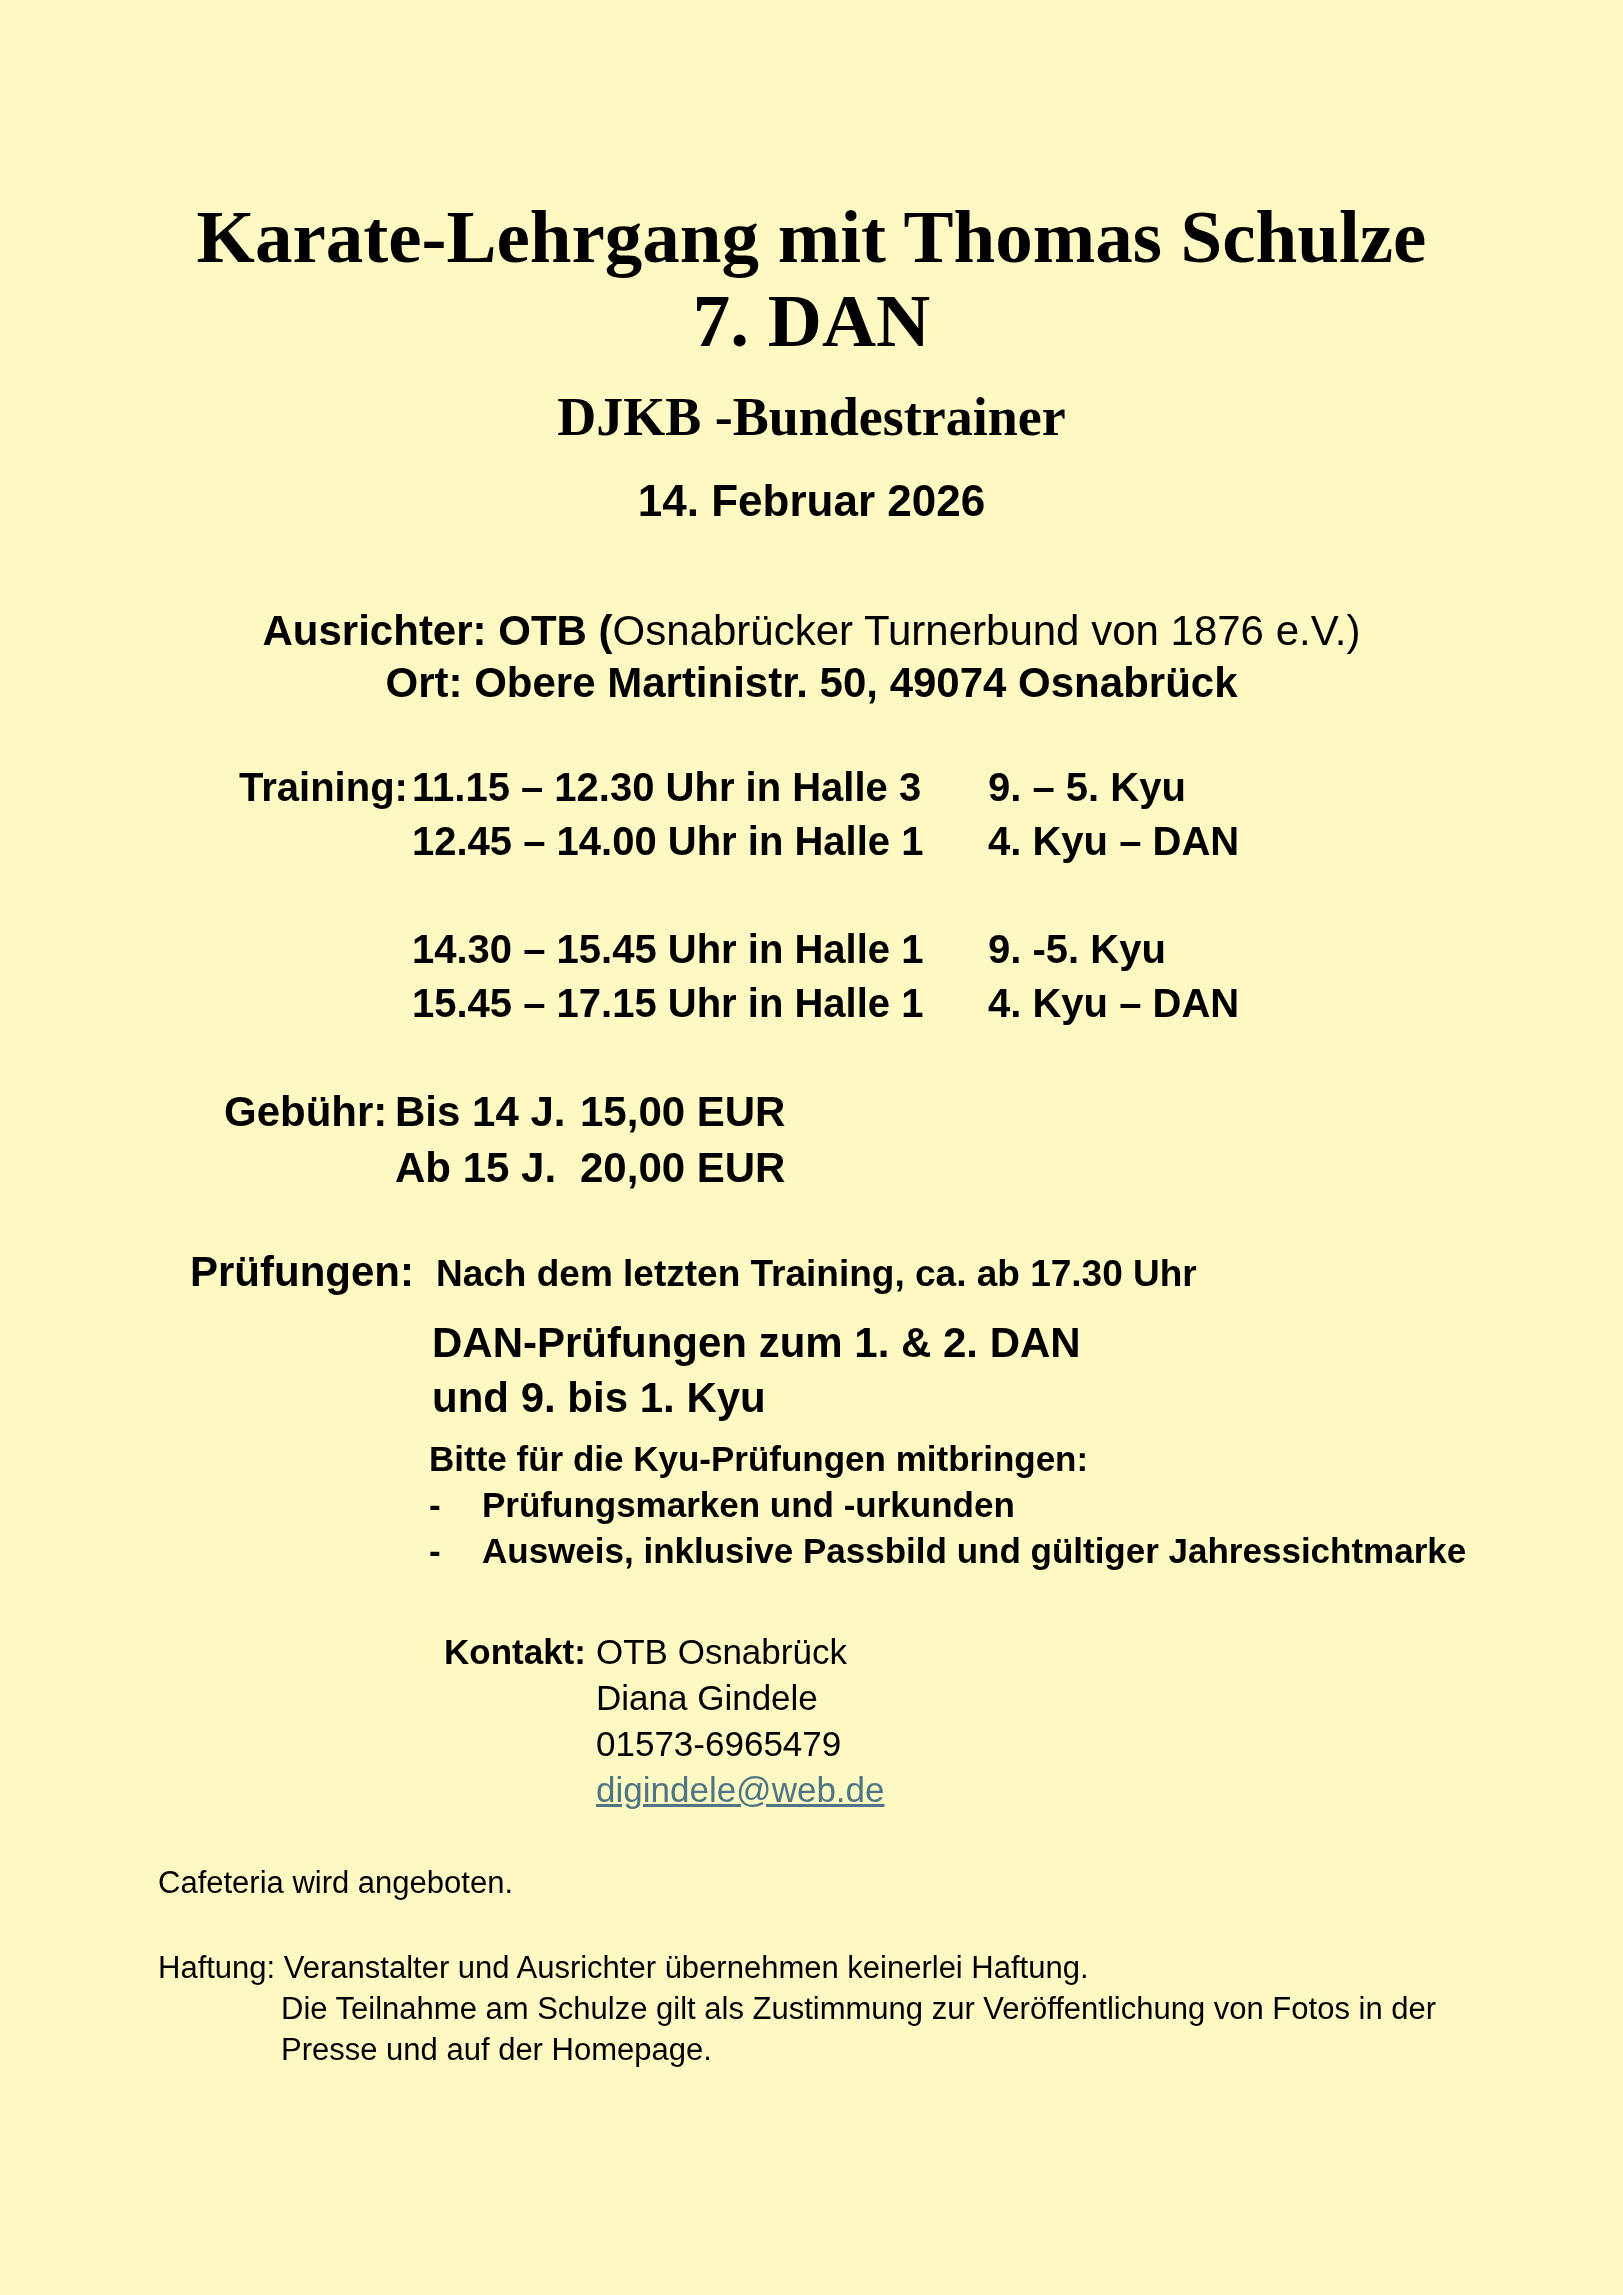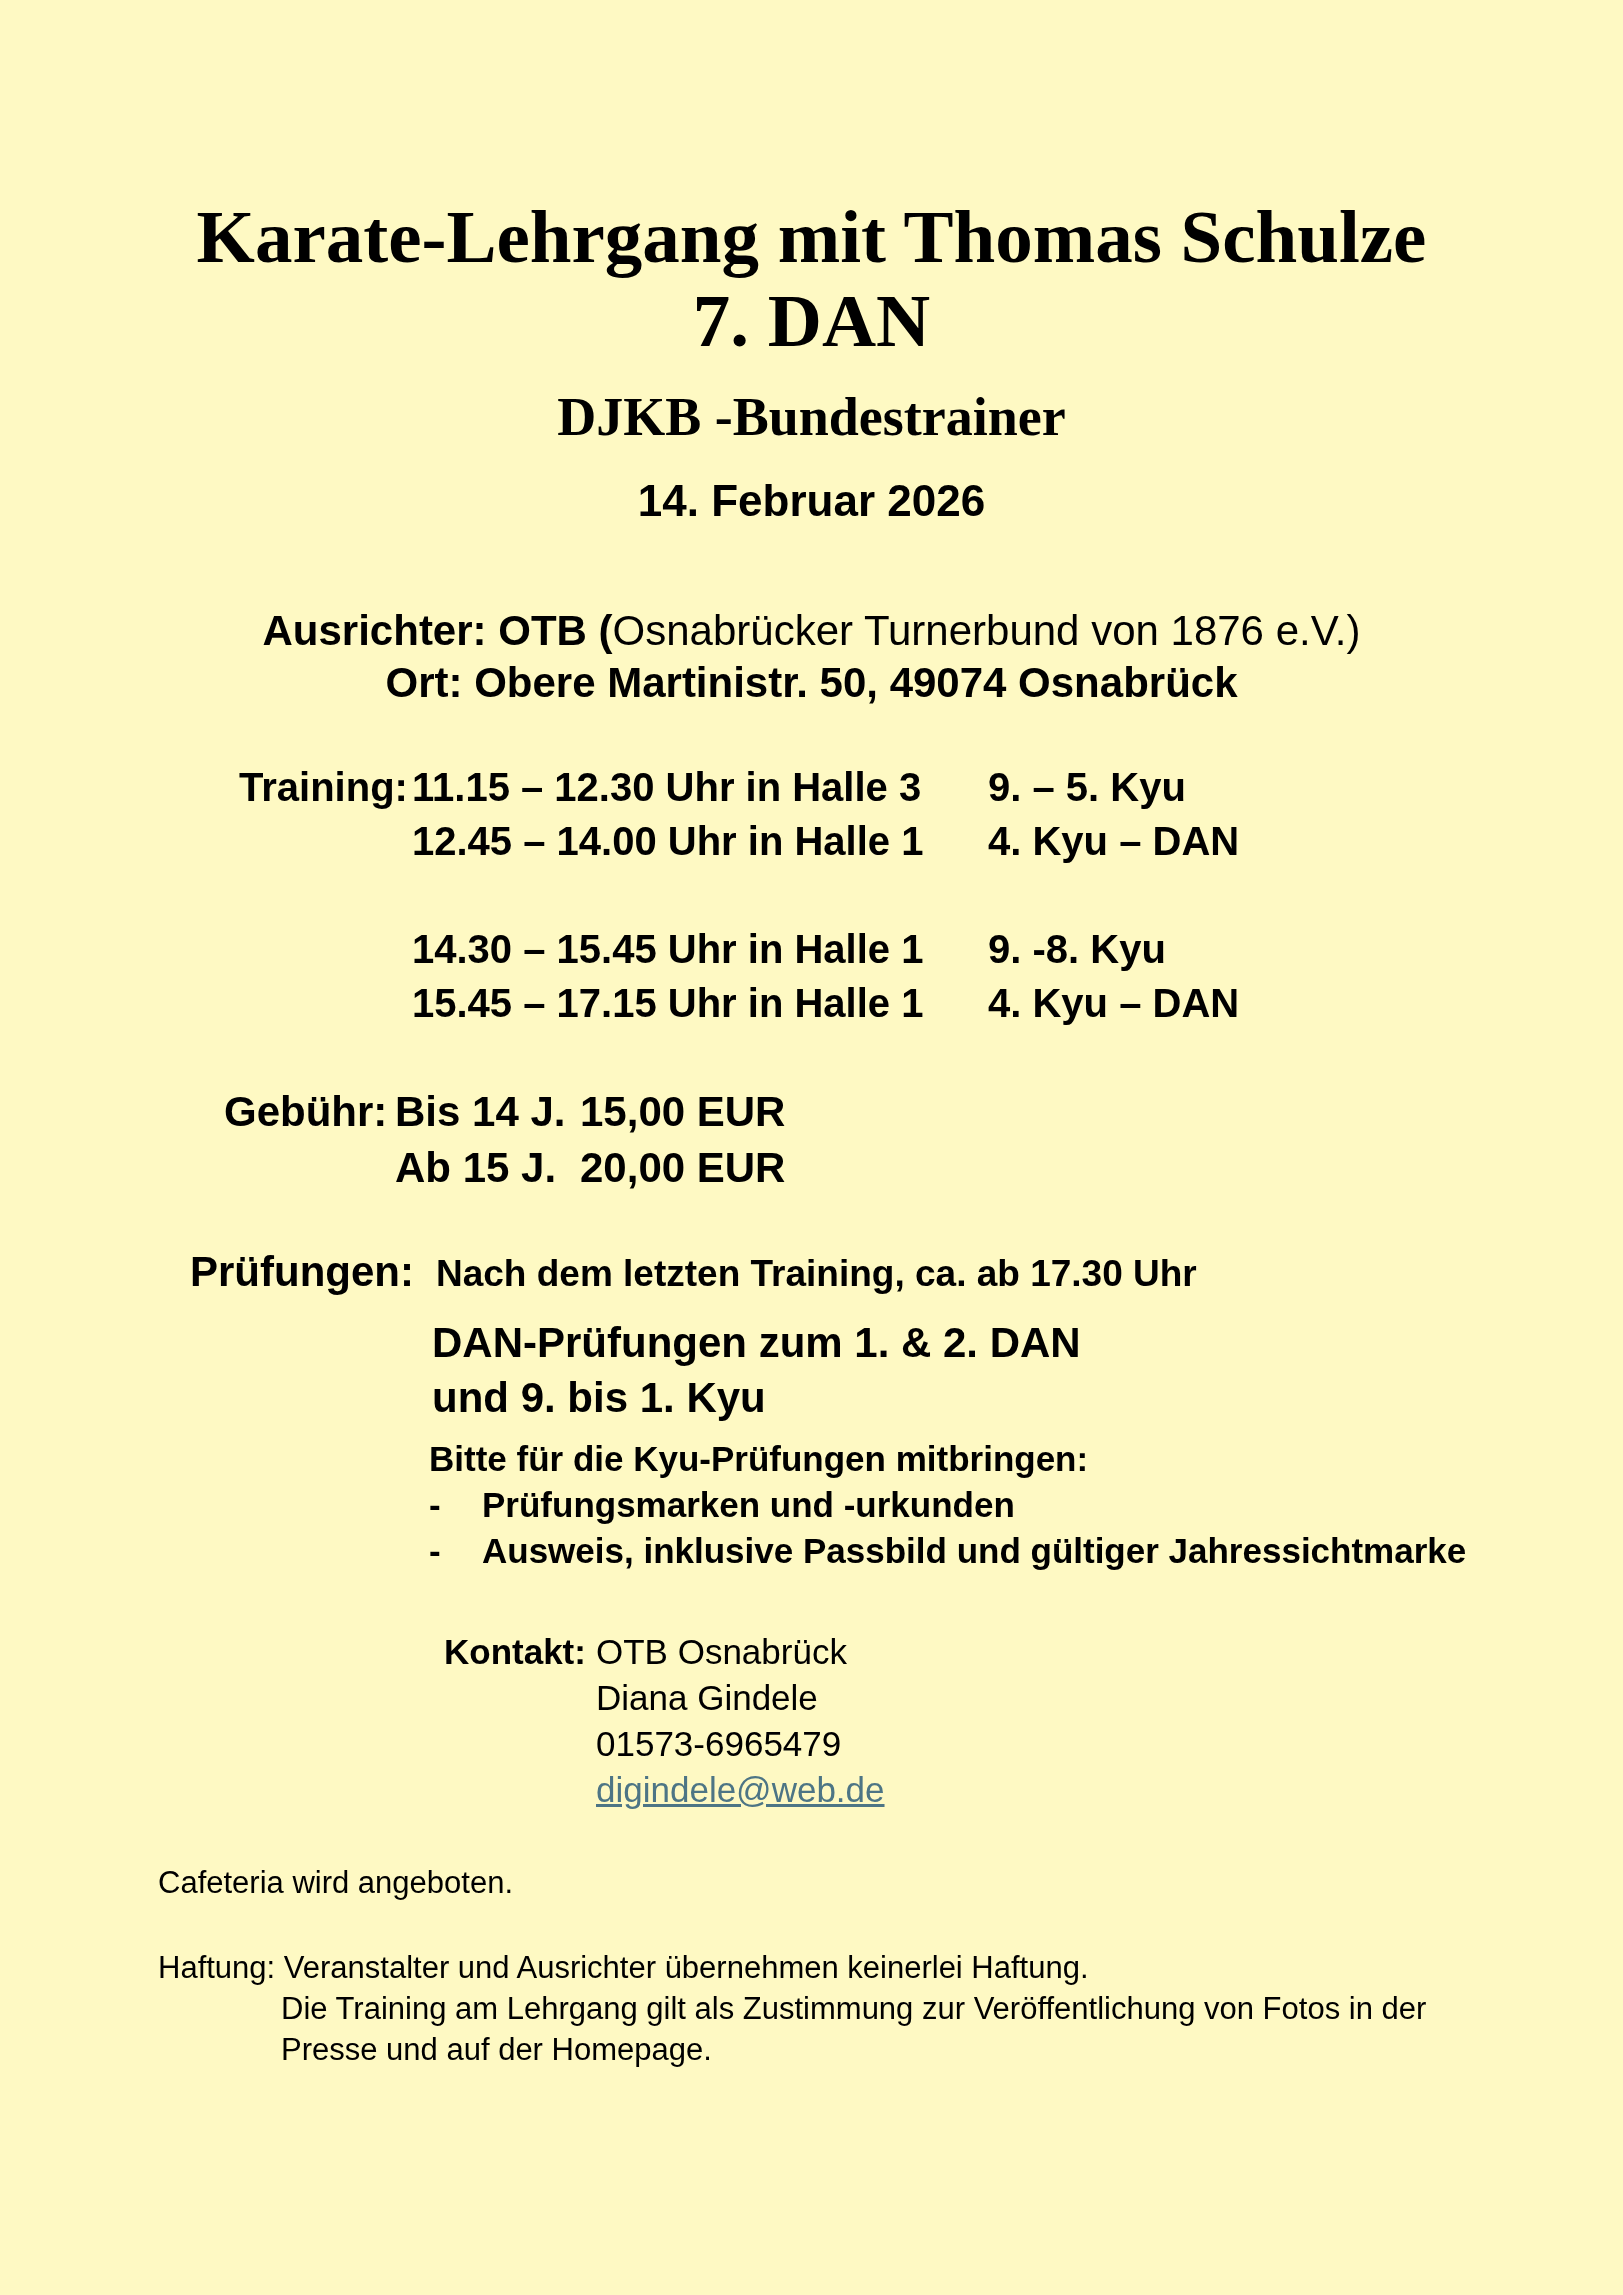--- a/index.html
+++ b/index.html
@@ -76,21 +76,21 @@
       <span>9. – 5. Kyu</span>
     </div>
     <div class="training-row">
       <span class="tr-col1"></span>
       <span class="tr-col2">12.45 – 14.00 Uhr in Halle 1</span>
       <span>4. Kyu – DAN</span>
     </div>
     <div class="training-row row-gap">
       <span class="tr-col1"></span>
       <span class="tr-col2">14.30 – 15.45 Uhr in Halle 1</span>
-      <span>9. -8. Kyu</span>
+      <span>9. -5. Kyu</span>
     </div>
     <div class="training-row">
       <span class="tr-col1"></span>
       <span class="tr-col2">15.45 – 17.15 Uhr in Halle 1</span>
       <span>4. Kyu – DAN</span>
     </div>
   </div>
 
   <div class="abs fees-block">
     <div class="fee-row">
@@ -134,18 +134,18 @@
       <div>Diana Gindele</div>
       <div>01573-6965479</div>
       <div><a class="email-link">digindele@web.de</a></div>
     </span>
   </div>
 
   <div class="abs cafeteria-line">Cafeteria wird angeboten.</div>
 
   <div class="abs liability-block">
     <div>Haftung: Veranstalter und Ausrichter übernehmen keinerlei Haftung.</div>
-    <div class="liability-indent">Die Training am Lehrgang gilt als Zustimmung zur Veröffentlichung von Fotos in der</div>
+    <div class="liability-indent">Die Teilnahme am Schulze gilt als Zustimmung zur Veröffentlichung von Fotos in der</div>
     <div class="liability-indent">Presse und auf der Homepage.</div>
   </div>
 
 </div>
 
 
 </body></html>

